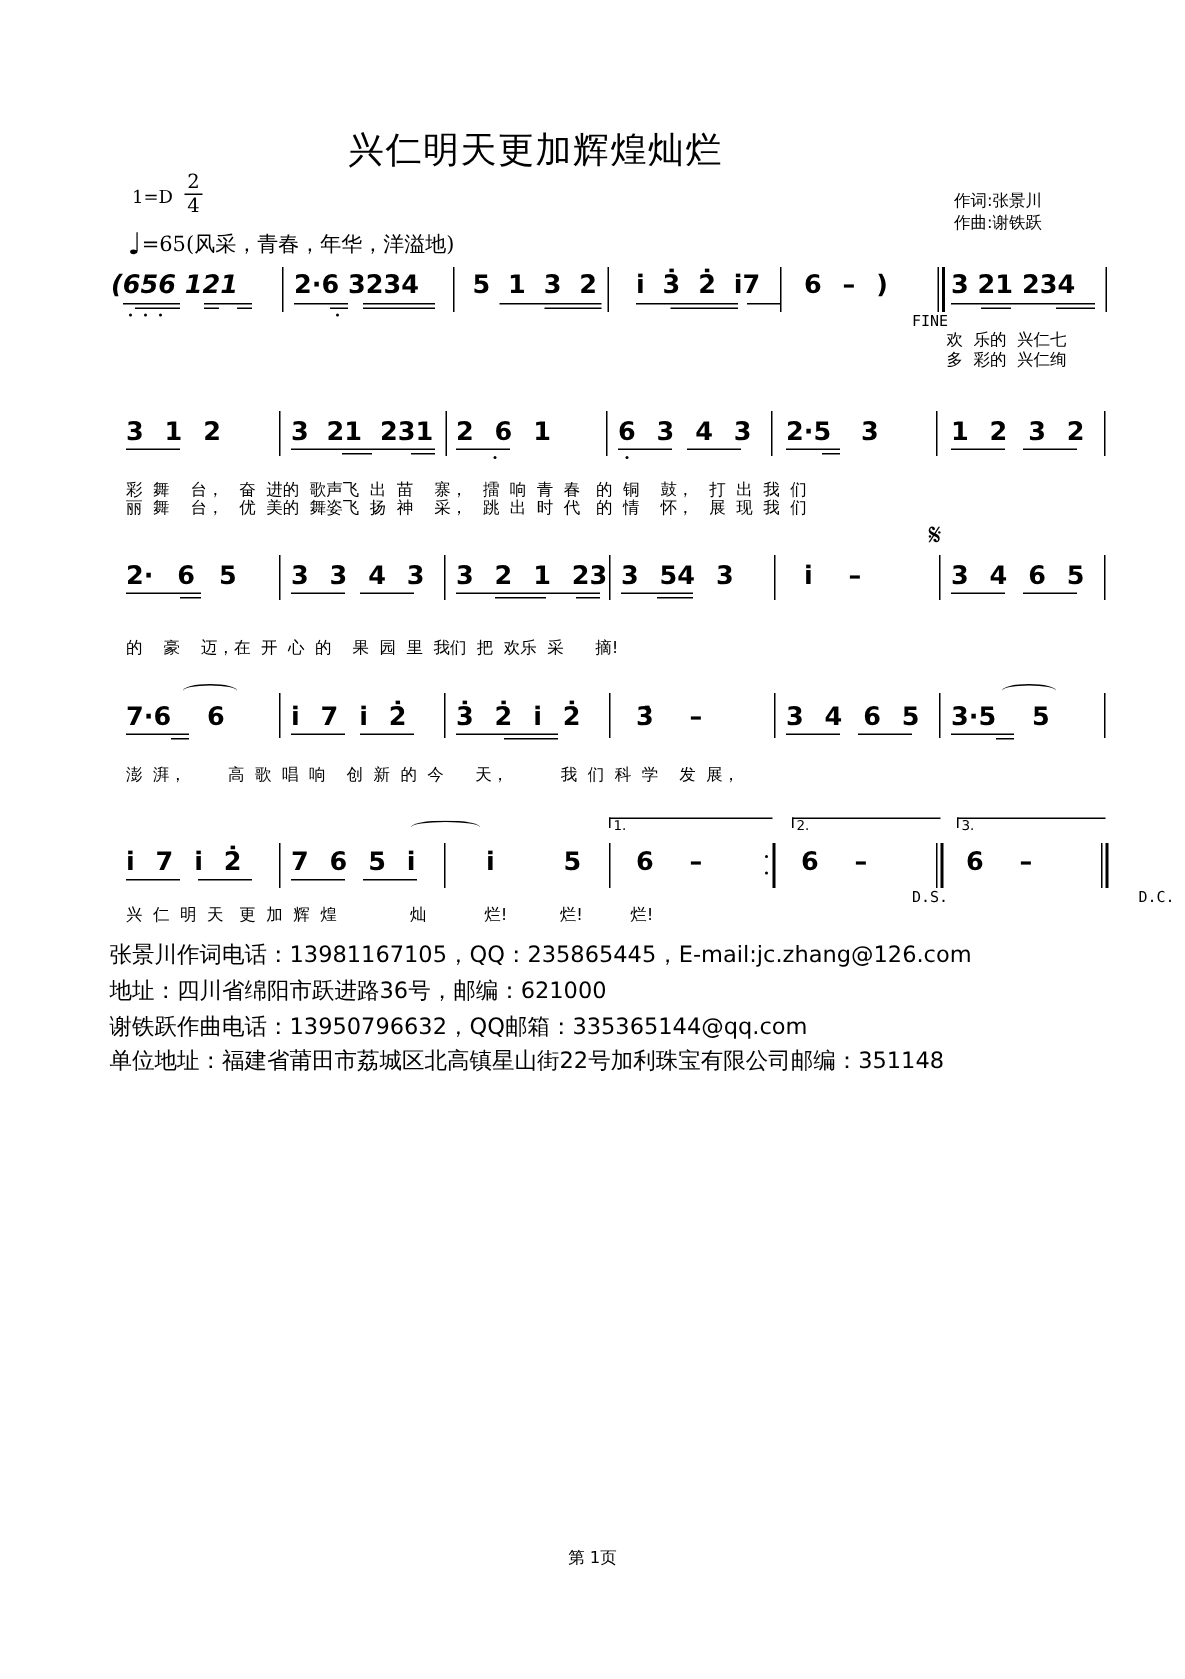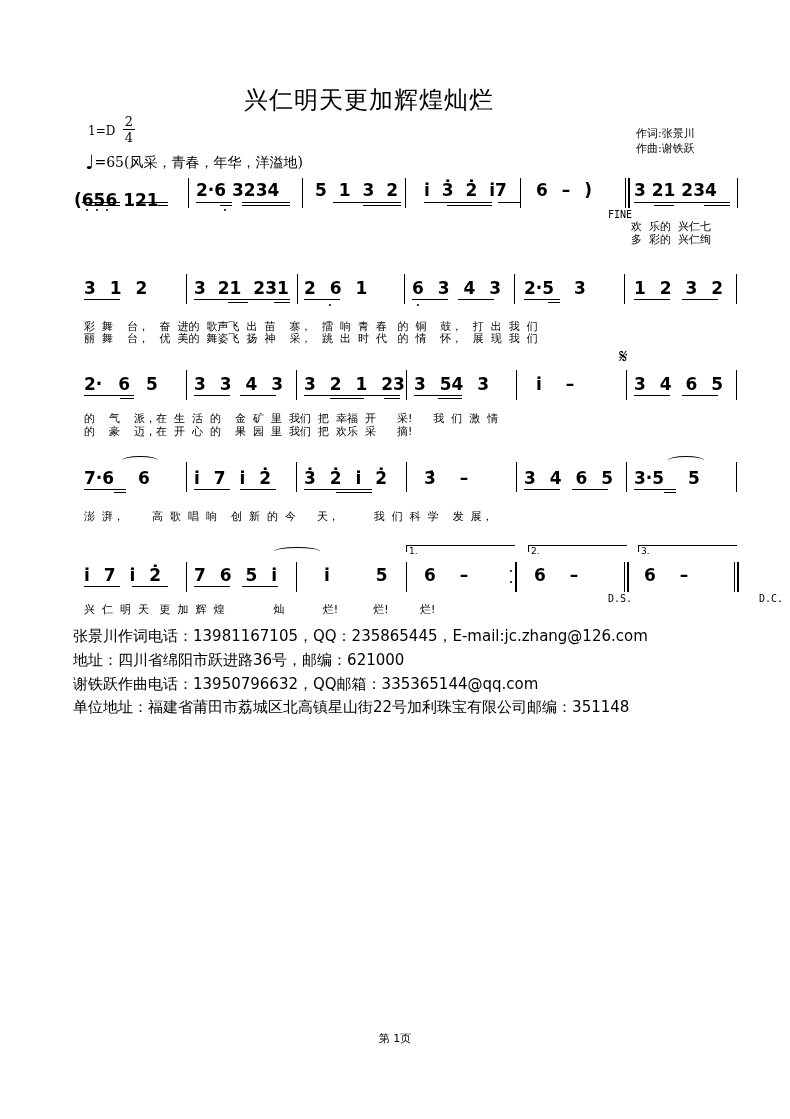--- a/index.html
+++ b/index.html
@@ -1,18 +1,18 @@
 <!DOCTYPE html>
 <html><head>
 <meta charset="utf-8">
 <style>
   html,body{margin:0;padding:0;background:#fff;}
   body{width:790px;height:1119px;position:relative;overflow:hidden;font-family:"DejaVu Sans","Liberation Sans",sans-serif;color:#000;}
   .abs{position:absolute;}
-  .title{left:12px;width:714px;top:84px;text-align:center;font-size:24px;font-family:"DejaVu Serif",serif;letter-spacing:1px;}
+  .title{left:0;width:714px;top:84px;text-align:center;font-size:24px;font-family:"DejaVu Serif",serif;letter-spacing:1px;}
   .key{left:88px;top:124px;font-size:12px;font-family:"DejaVu Serif",serif;}
   .frac{left:123px;top:114px;font-size:13px;font-family:"DejaVu Serif",serif;text-align:center;width:12px;line-height:15px;}
   .frac .ln{border-top:1px solid #000;height:0;}
   .tempo{left:85px;top:154px;font-size:14px;font-family:"DejaVu Serif",serif;}
   .tempo .note{display:inline-block;font-size:20px;line-height:14px;vertical-align:-2px;}
   .credits{left:636px;top:126px;font-size:11px;line-height:15px;}
   .row{position:absolute;left:78px;width:670px;}
   .bar{position:absolute;width:1px;background:#000;}
   .dbar{position:absolute;width:2px;background:#000;}
   .n{position:absolute;font-weight:bold;font-size:17px;font-family:"DejaVu Sans","Liberation Sans",sans-serif;}
@@ -45,21 +45,21 @@
 </div>
 
 <div class="row" style="top:172px;height:80px;">
   <div class="bar" style="left:110px;top:6px;height:30px;"></div>
   <div class="bar" style="left:224px;top:6px;height:30px;"></div>
   <div class="bar" style="left:327px;top:6px;height:30px;"></div>
   <div class="bar" style="left:442px;top:6px;height:30px;"></div>
   <div class="dbar" style="left:547px;top:6px;height:30px;width:1px;"></div>
   <div class="dbar" style="left:550px;top:6px;height:30px;"></div>
   <div class="bar" style="left:659px;top:6px;height:30px;"></div>
-  <div class="n" style="left:-4px;top:18px;">(656 121</div>
+  <div class="n" style="left:-4px;top:8px;font-style:italic;">(656 121</div>
   <div class="n" style="left:118px;top:8px;">2·6 3234</div>
   <div class="n" style="left:237px;top:8px;word-spacing:6px;">5 1 3 2</div>
   <div class="n" style="left:346px;top:8px;word-spacing:6px;">i̇ 3̇ 2̇ i̇7</div>
   <div class="n" style="left:458px;top:8px;word-spacing:8px;">6 – )</div>
   <div class="n" style="left:556px;top:8px;">3 21 234</div>
   <div class="ul" style="left:4px;top:30px;width:38px;"></div>
   <div class="ul" style="left:12px;top:33px;width:30px;"></div>
   <div class="ul" style="left:58px;top:30px;width:32px;"></div>
   <div class="ul" style="left:58px;top:33px;width:10px;"></div>
   <div class="ul" style="left:80px;top:33px;width:10px;"></div>
@@ -132,21 +132,20 @@
   <div class="ul" style="left:42px;top:30px;width:14px;"></div>
   <div class="ul" style="left:116px;top:27px;width:36px;"></div>
   <div class="ul" style="left:162px;top:27px;width:36px;"></div>
   <div class="ul" style="left:226px;top:27px;width:96px;"></div>
   <div class="ul" style="left:252px;top:30px;width:34px;"></div>
   <div class="ul" style="left:306px;top:30px;width:16px;"></div>
   <div class="ul" style="left:336px;top:27px;width:48px;"></div>
   <div class="ul" style="left:360px;top:30px;width:24px;"></div>
   <div class="ul" style="left:556px;top:27px;width:36px;"></div>
   <div class="ul" style="left:604px;top:27px;width:36px;"></div>
-  <div class="lyr" style="left:6px;top:44px;">的    气    派，在  生  活  的    金  矿  里  我们  把  幸福  开      采!      我  们  激  情</div>
   <div class="lyr" style="left:6px;top:57px;">的    豪    迈，在  开  心  的    果  园  里  我们  把  欢乐  采      摘!</div>
 </div>
 
 <div class="row" style="top:458px;height:70px;">
   <div class="bar" style="left:108px;top:4px;height:30px;"></div>
   <div class="bar" style="left:218px;top:4px;height:30px;"></div>
   <div class="bar" style="left:328px;top:4px;height:30px;"></div>
   <div class="bar" style="left:438px;top:4px;height:30px;"></div>
   <div class="bar" style="left:548px;top:4px;height:30px;"></div>
   <div class="bar" style="left:658px;top:4px;height:30px;"></div>

